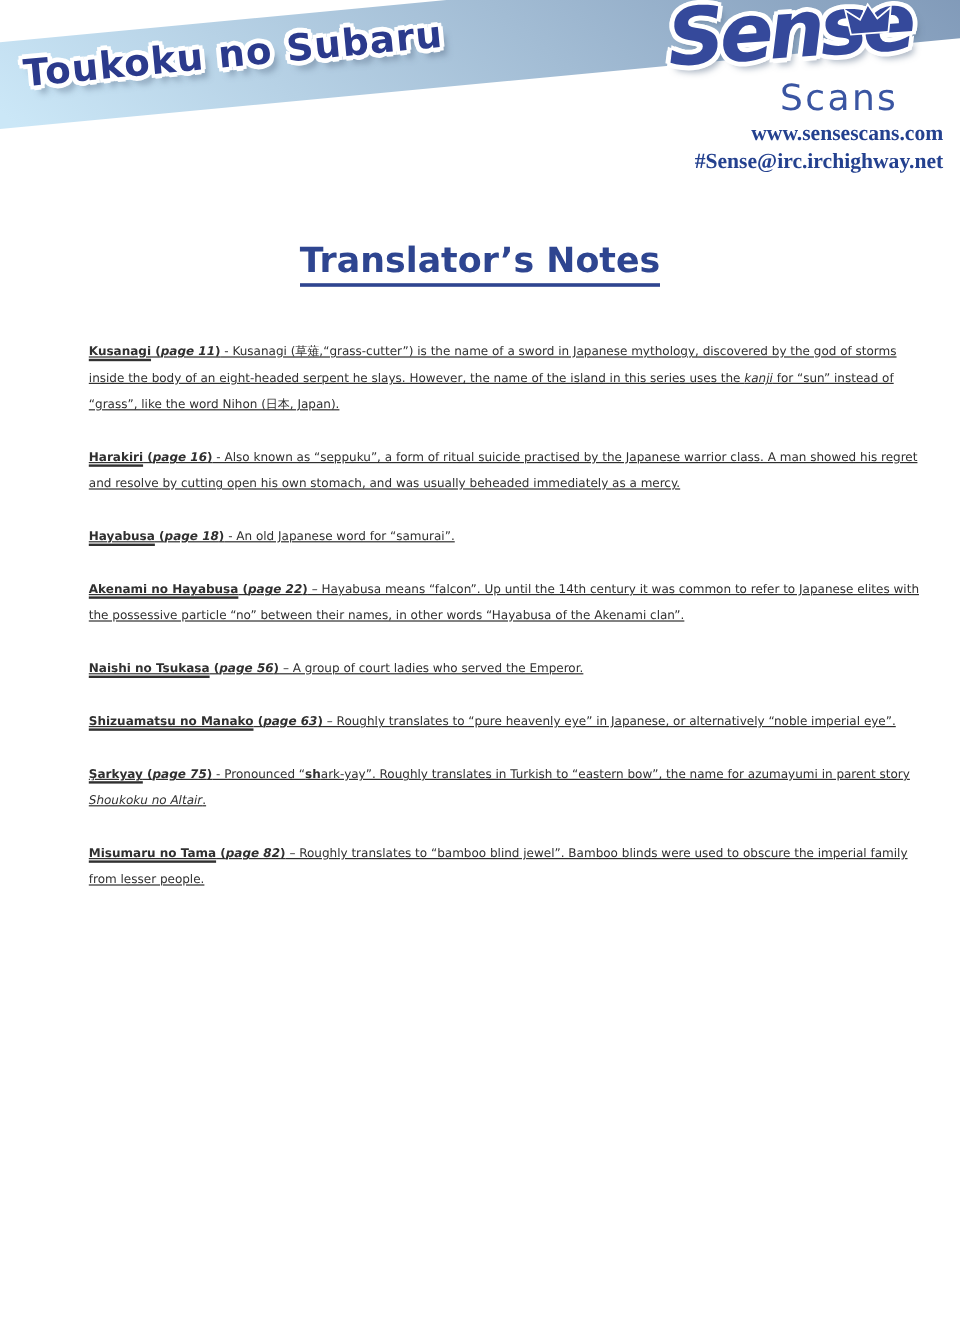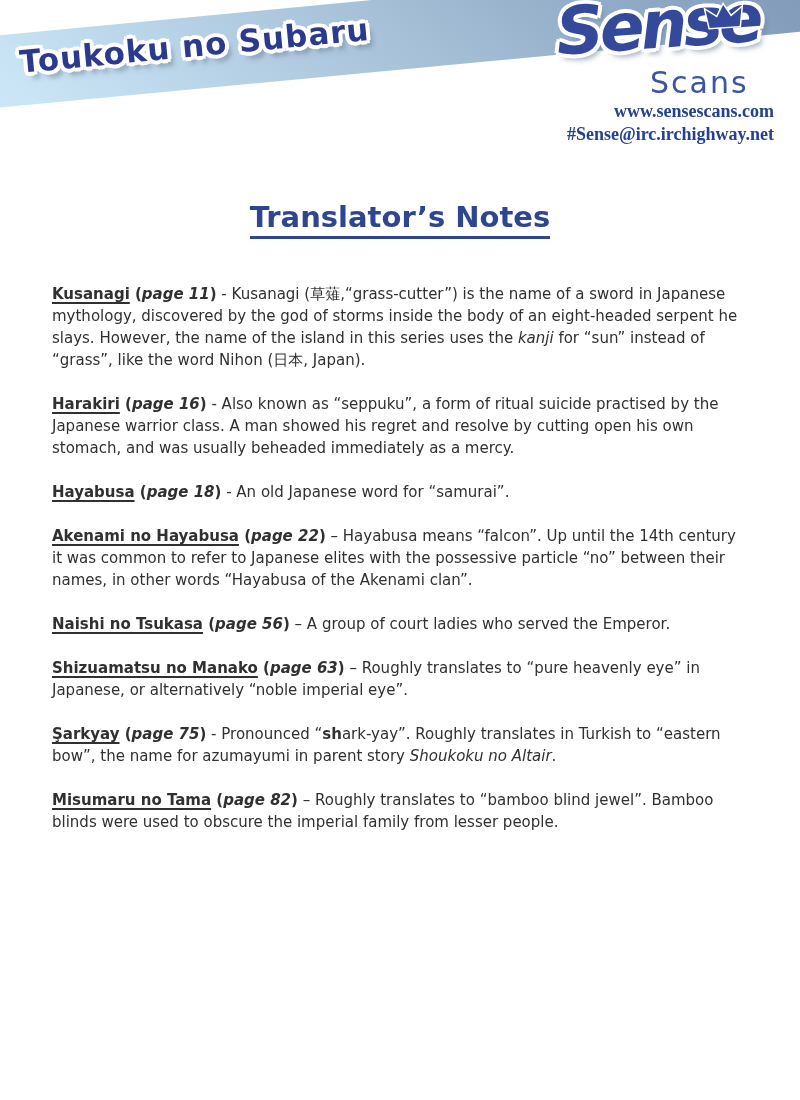--- a/index.html
+++ b/index.html
@@ -38,39 +38,39 @@
   }
   .crown-icon{position:absolute;left:704px;top:2px;width:40px;height:30px;
     transform:rotate(-4deg);}
   .brand-sub{
     position:absolute;left:650px;top:68px;
     font-size:30px;font-weight:normal;letter-spacing:2px;
     color:#3a55a2;white-space:nowrap;line-height:1;
     text-shadow:-2px -2px 0 #fff,2px -2px 0 #fff,-2px 2px 0 #fff,2px 2px 0 #fff;
   }
   .brand-url,.brand-irc{
-    position:absolute;right:26px;
+    position:absolute;right:14px;
     font-family:"Liberation Serif","DejaVu Serif",serif;
     font-weight:bold;font-size:18px;color:#24418f;white-space:nowrap;
   }
   .brand-url{top:101px;}
   .brand-irc{top:124px;}
   
   .heading-row{
     position:absolute;left:0;top:202px;width:800px;
     display:flex;justify-content:center;
   }
   .page-title{
     font-size:29px;font-weight:bold;color:#2e4590;
     border-bottom:3px solid #2e4590;padding-bottom:2px;line-height:1.1;
   }
   
   .notes{
-    position:absolute;left:52px;top:283px;width:695px;
-    font-size:15px;line-height:22px;color:#303030;
+    position:absolute;left:74px;top:283px;width:695px;
+    font-size:10px;line-height:22px;color:#303030;text-decoration:underline;
   }
   .notes p{margin:0 0 22px 0;}
   .seg-term{
     font-weight:bold;text-decoration:underline;
     text-decoration-thickness:1.5px;text-underline-offset:3px;
   }
   .seg-b{font-weight:bold;}
   .seg-bi{font-weight:bold;font-style:italic;}
   .seg-i{font-style:italic;}
 </style>

